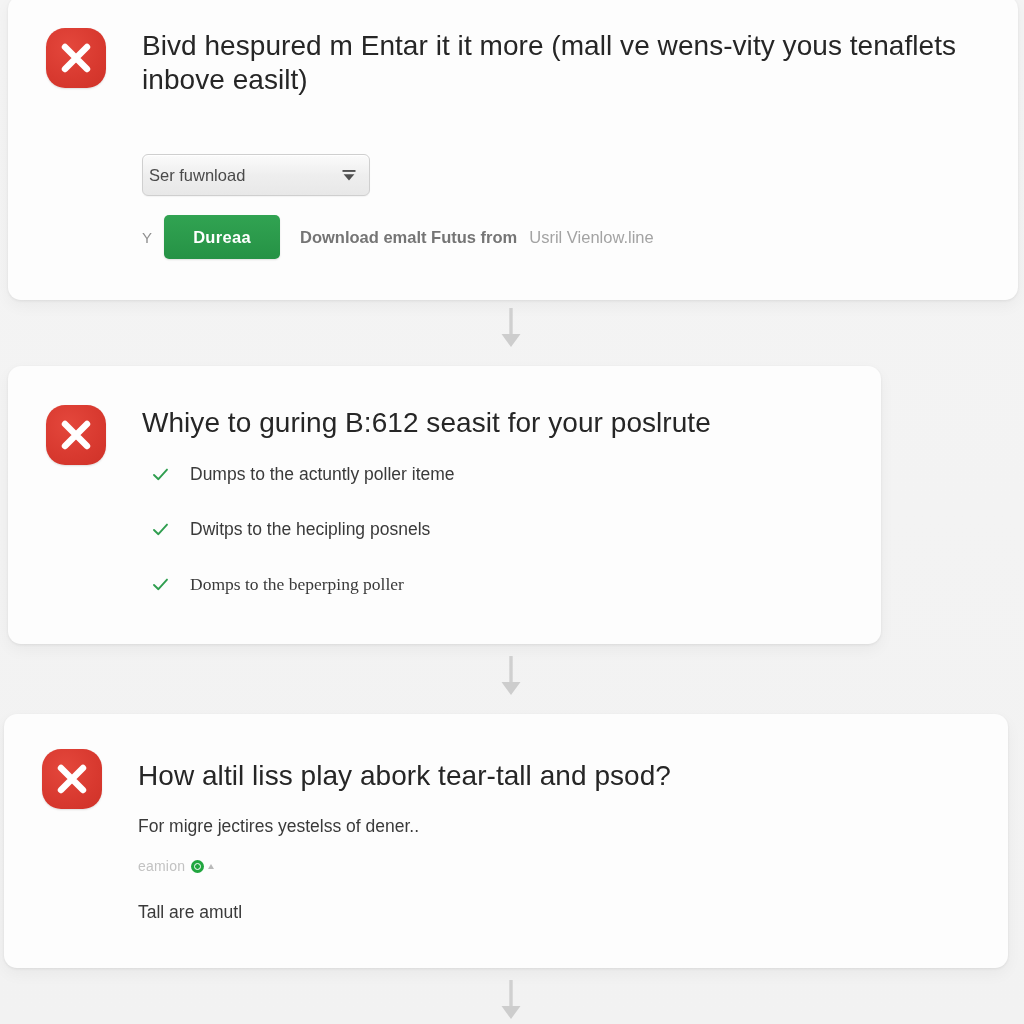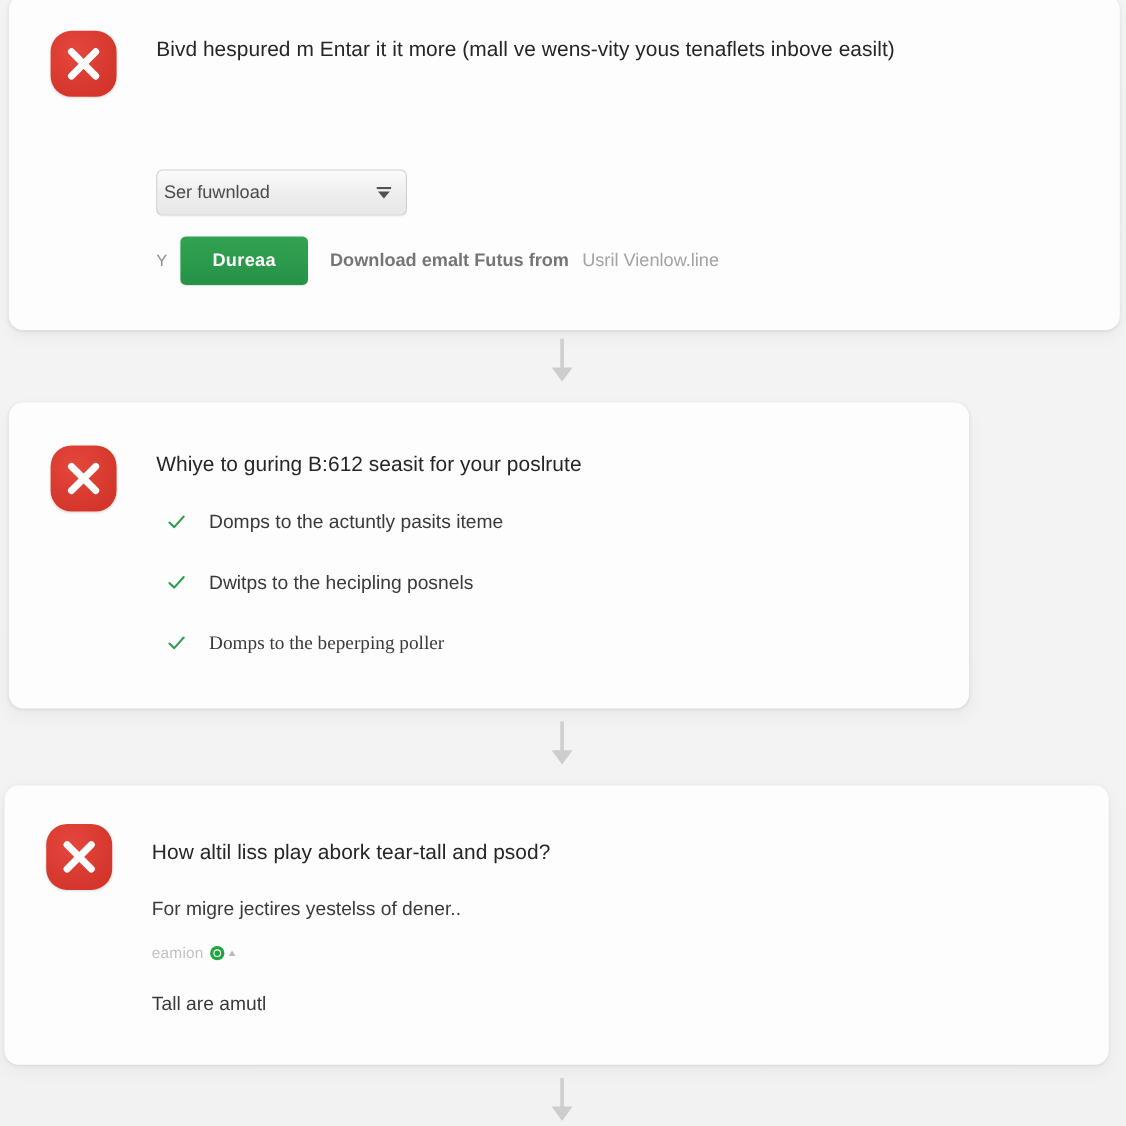--- a/index.html
+++ b/index.html
@@ -47,21 +47,21 @@
   .xbadge svg { display:block; width:60px; height:60px; }
 
   .card-1 .xbadge { left: 38px; top: 32px; }
   .card-2 .xbadge { left: 38px; top: 39px; }
   .card-3 .xbadge { left: 38px; top: 35px; }
 
   
   .body-col { position: absolute; left: 134px; }
 
   .headline {
-    font-size: 19px;
+    font-size: 28px;
     line-height: 34px;
     color: #262626;
     font-weight: 400;
     letter-spacing: 0.05px;
     margin: 0;
   }
   .subline {
     font-size: 22px;
     line-height: 32px;
     color: #2b2b2b;
@@ -274,21 +274,21 @@
 
     <div class="body-col c2-head">
       <p class="headline">Whiye to guring B:612 seasit for your poslrute</p>
     </div>
 
     <div class="check-list">
       <div class="check-item">
         <svg class="check-icon" viewBox="0 0 17 17" aria-hidden="true">
           <path d="M2 9 L6.4 13.2 L15 3.6" stroke="#2f9e4f" stroke-width="1.9" fill="none" stroke-linecap="round" stroke-linejoin="round"></path>
         </svg>
-        <span class="check-text">Domps to the actuntly pasits iteme</span>
+        <span class="check-text">Dumps to the actuntly poller iteme</span>
       </div>
       <div class="check-item">
         <svg class="check-icon" viewBox="0 0 17 17" aria-hidden="true">
           <path d="M2 9 L6.4 13.2 L15 3.6" stroke="#2f9e4f" stroke-width="1.9" fill="none" stroke-linecap="round" stroke-linejoin="round"></path>
         </svg>
         <span class="check-text">Dwitps to the hecipling posnels</span>
       </div>
       <div class="check-item">
         <svg class="check-icon" viewBox="0 0 17 17" aria-hidden="true">
           <path d="M2 9 L6.4 13.2 L15 3.6" stroke="#2f9e4f" stroke-width="1.9" fill="none" stroke-linecap="round" stroke-linejoin="round"></path>

